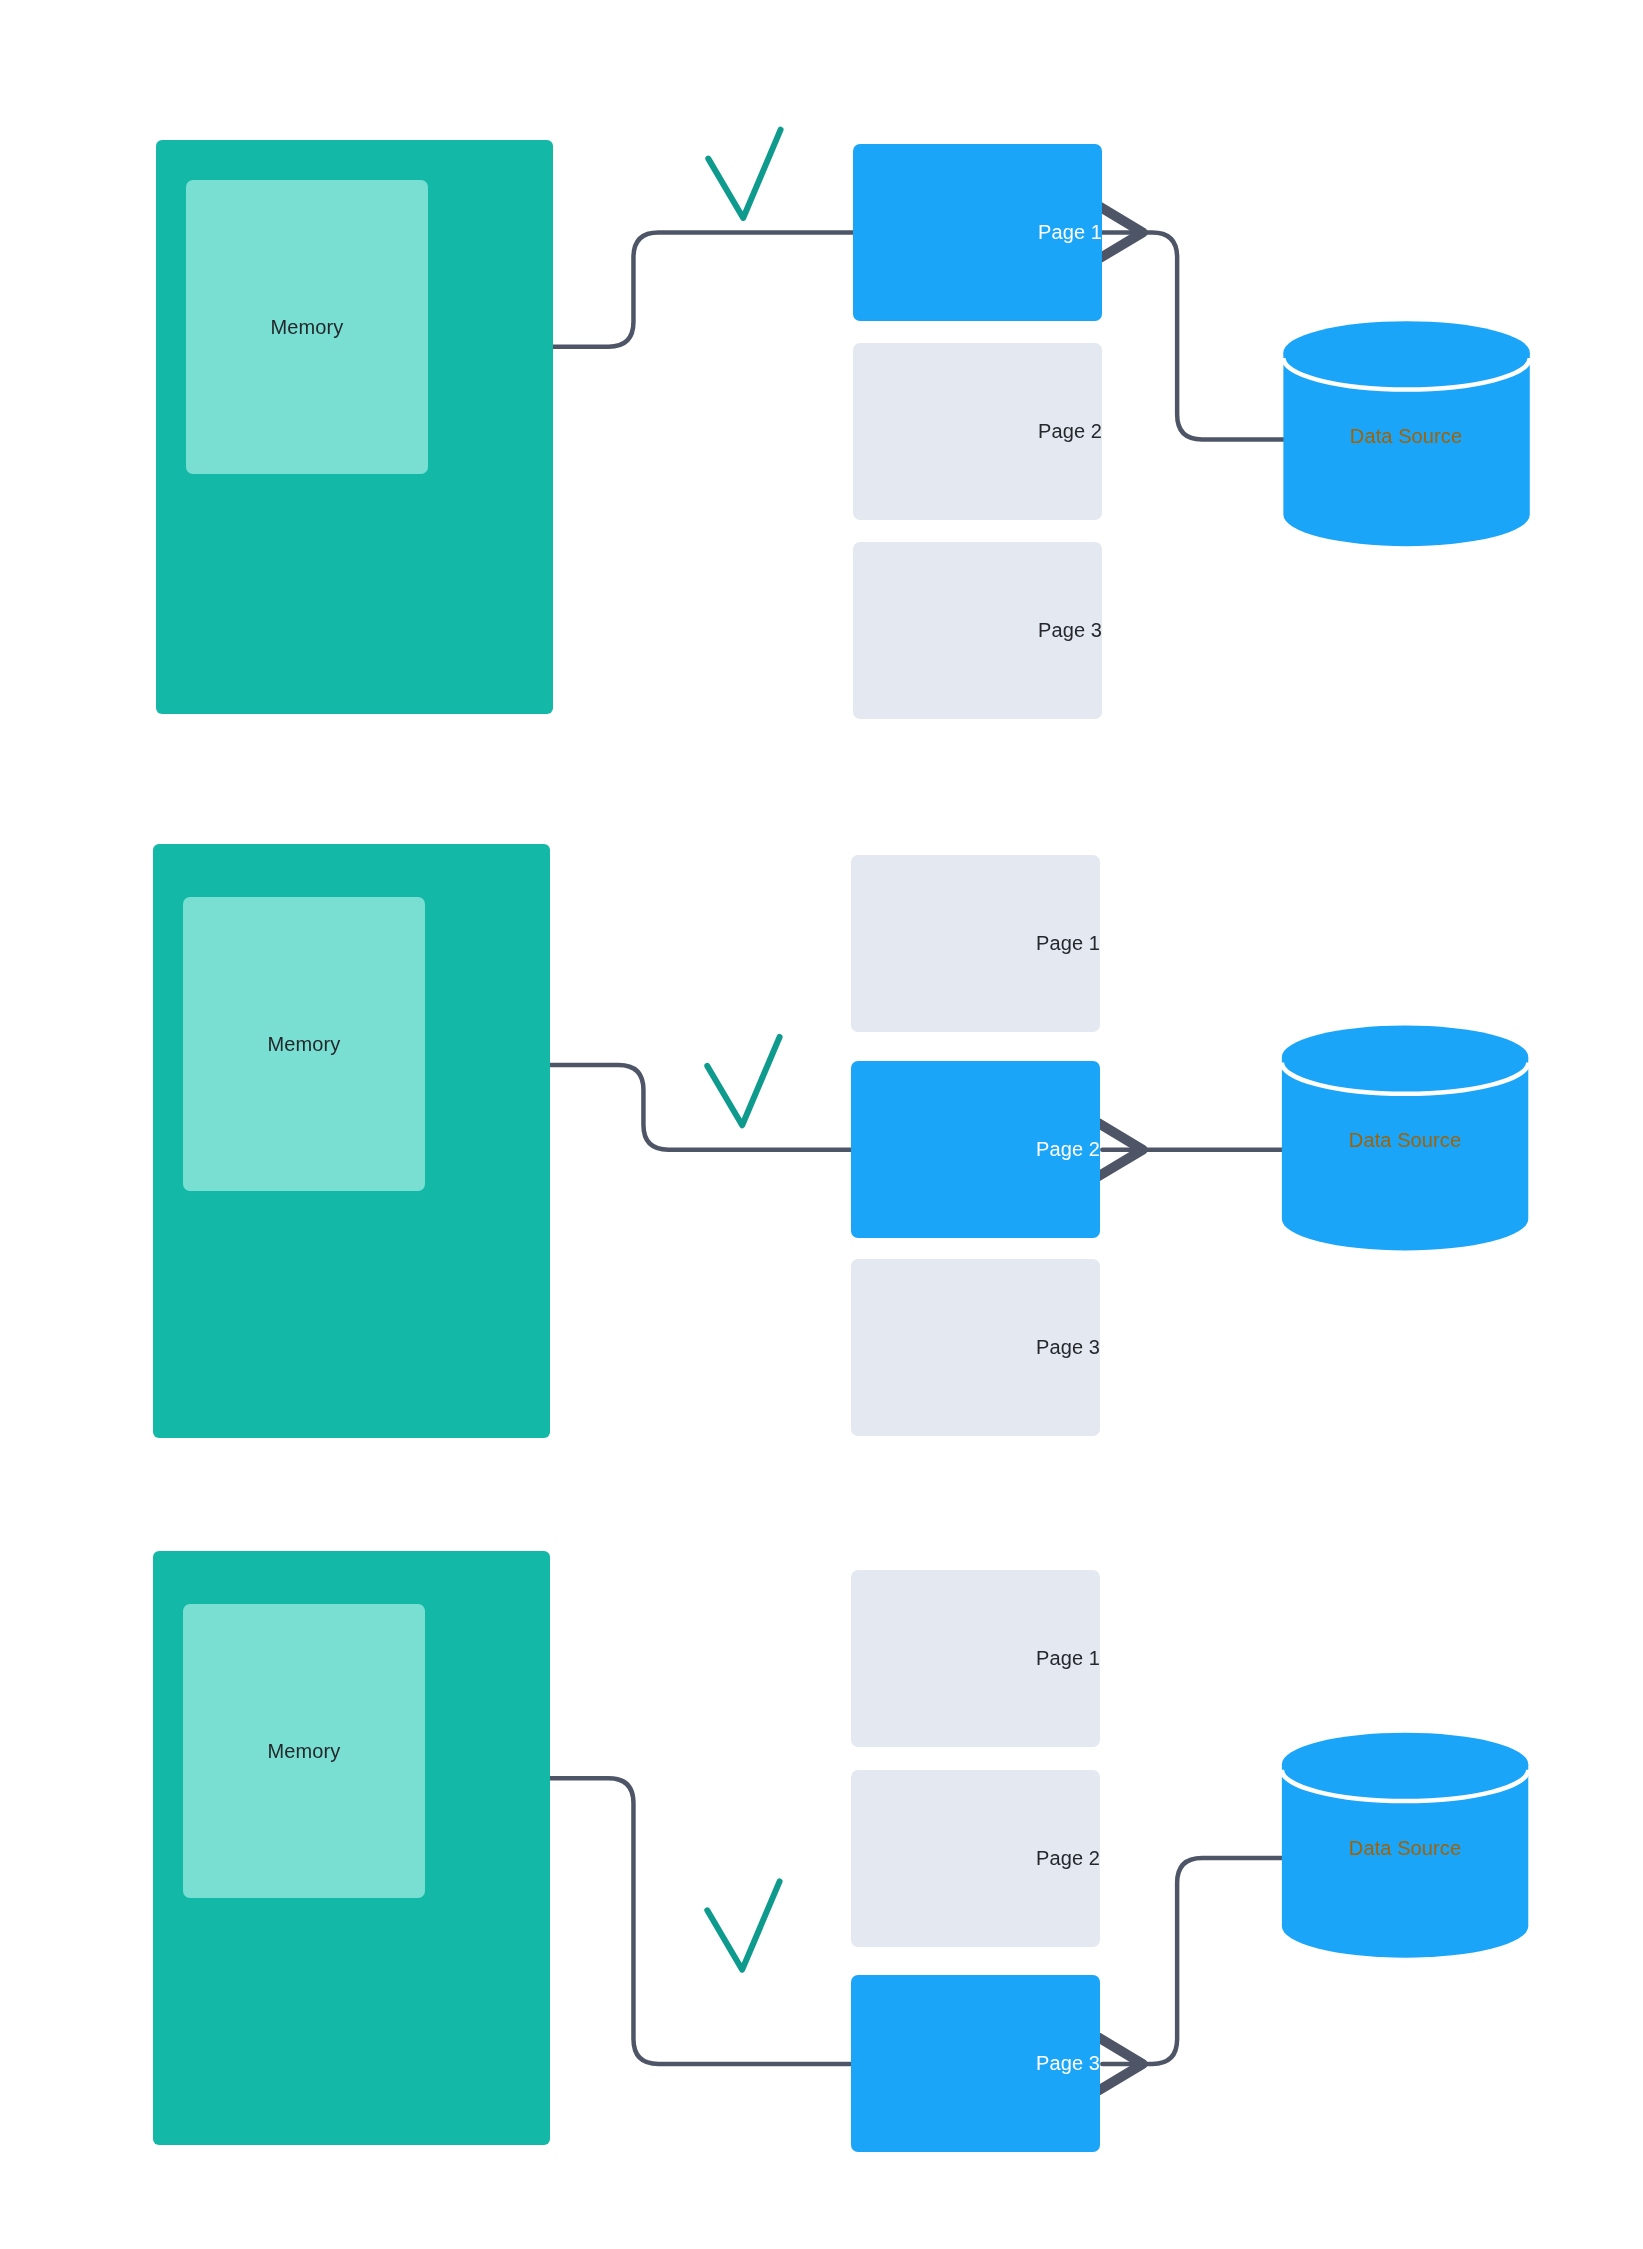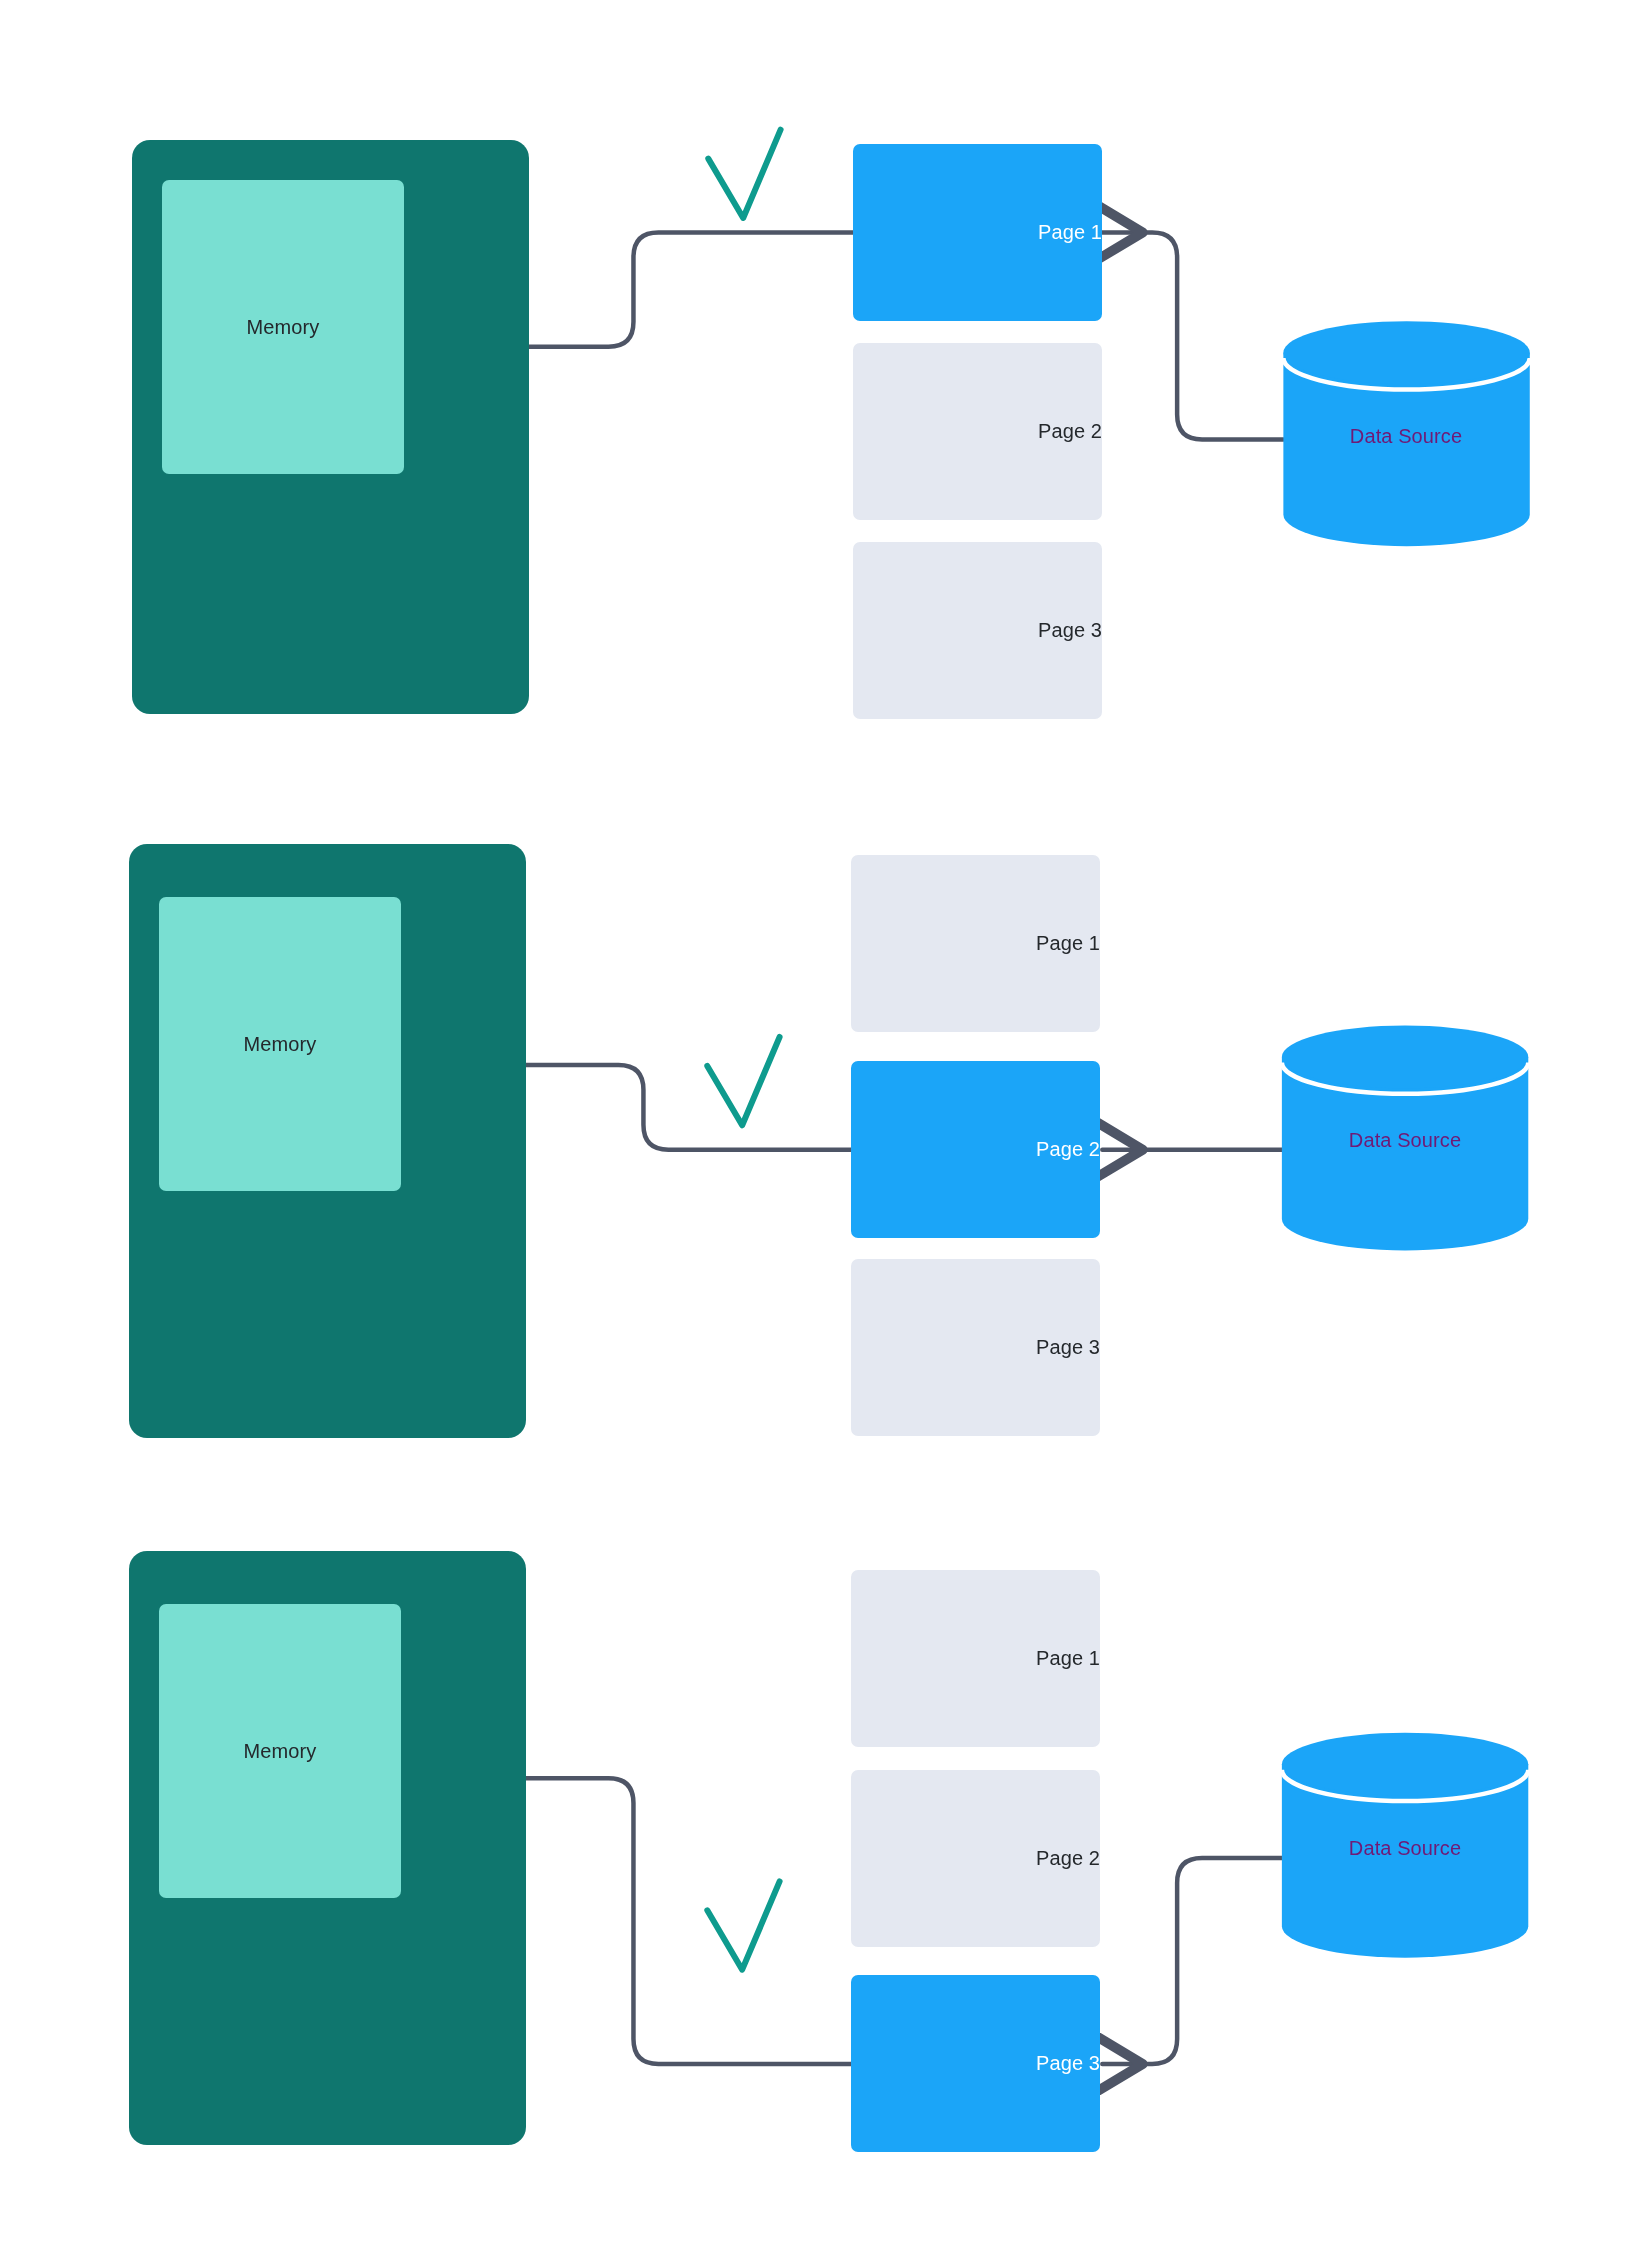--- a/index.html
+++ b/index.html
@@ -20,22 +20,23 @@
     top: 0;
     width: 1644px;
     height: 2250px;
   }
   .panel {
     position: absolute;
   }
   
   .mem-container {
     position: absolute;
-    background: #0f766e;
-    border-radius: 18px;
+    background: #14b8a6;
+    border-radius: 6px;
+    margin-left: 24px;
   }
   .mem-box {
     position: absolute;
     background: #79dfd2;
     border-radius: 7px;
     display: flex;
     align-items: center;
     justify-content: center;
   }
   .mem-label {
@@ -67,21 +68,21 @@
   }
   
   .ds {
     position: absolute;
   }
   .ds-label {
     position: absolute;
     width: 100%;
     text-align: center;
     font-size: 20px;
-    color: #701a75;
+    color: #a16207;
     letter-spacing: 0.1px;
   }
   .svg-layer {
     position: absolute;
     left: 0;
     top: 0;
     width: 1644px;
     height: 2250px;
     pointer-events: none;
   }

